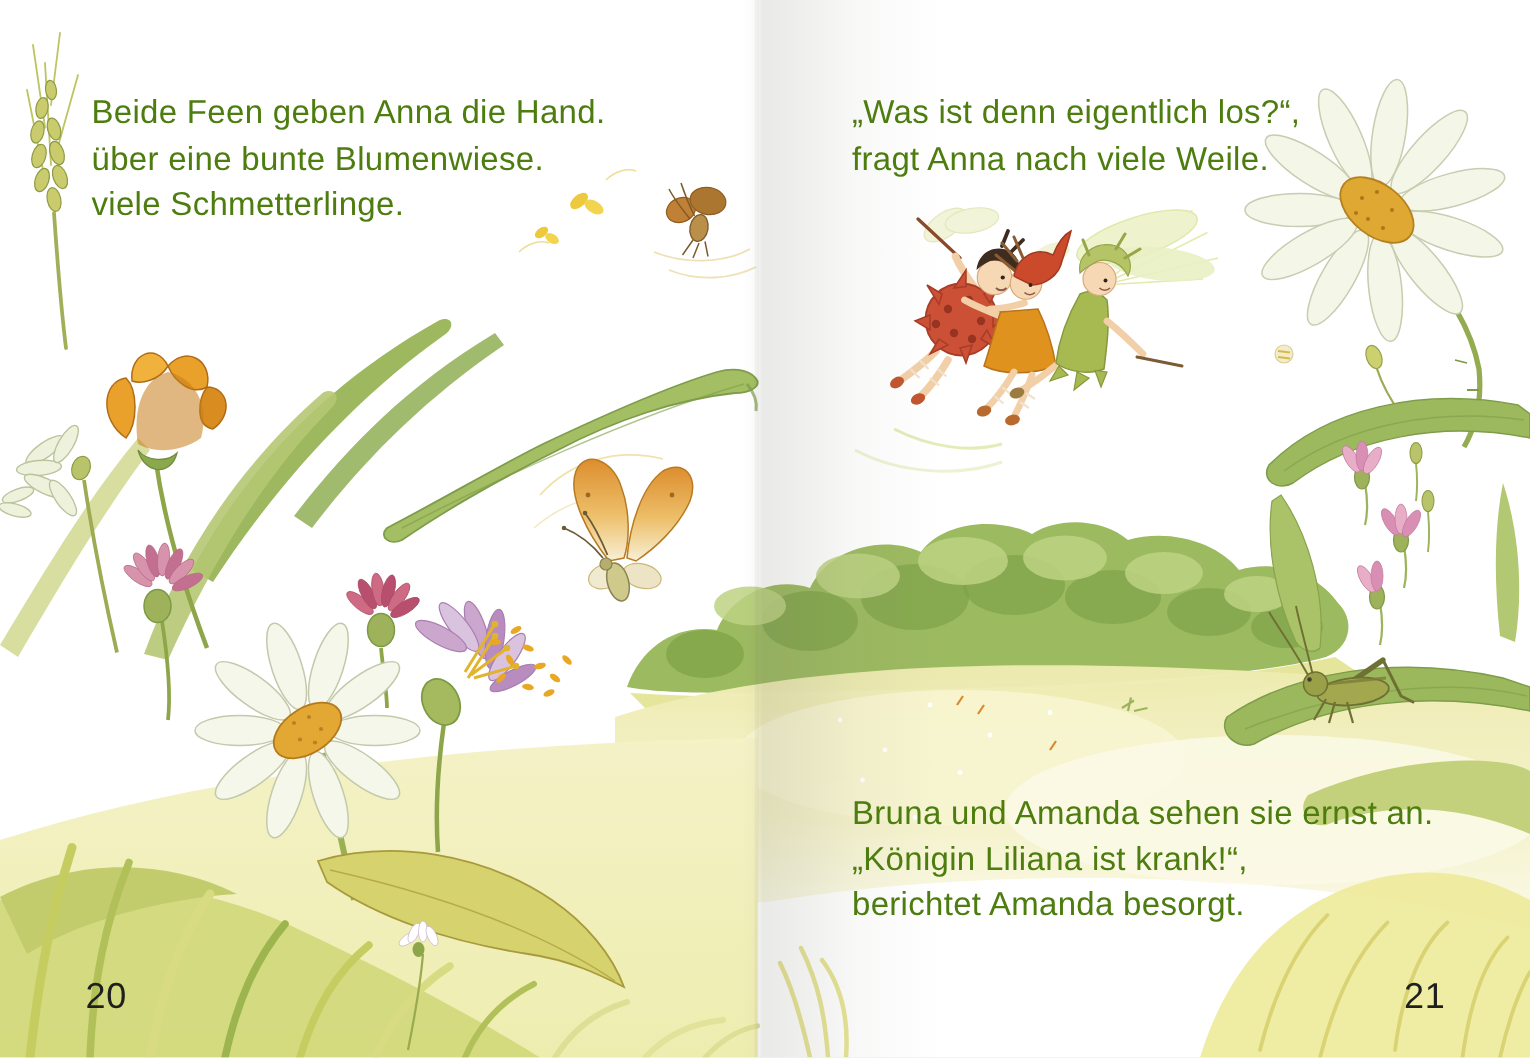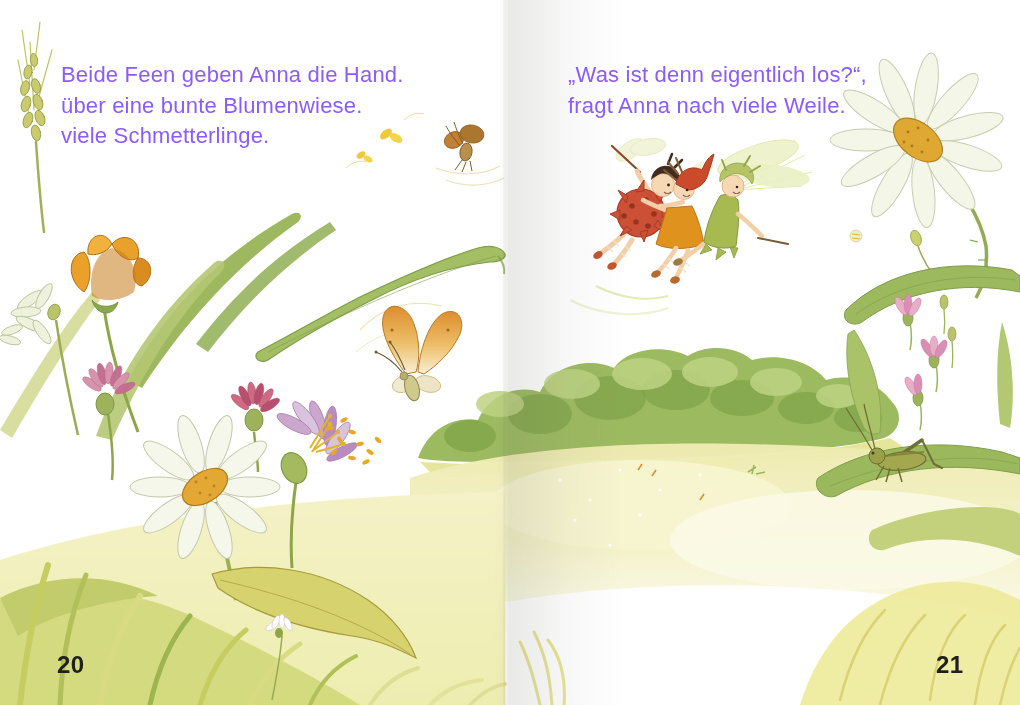--- a/index.html
+++ b/index.html
@@ -2,29 +2,29 @@
 <html><head>
 <meta charset="utf-8">
 <style>
   html,body { margin:0; padding:0; background:#e8e8e8; }
   .spread {
     position:relative; width:1020px; height:705px; overflow:hidden;
     background:#ffffff; font-family:"Liberation Sans", sans-serif;
   }
   .illustration { position:absolute; left:0; top:0; width:1020px; height:705px; z-index:1; }
   .textblock {
-    position:absolute; z-index:3; color:#8b5cf6;
+    position:absolute; z-index:3; color:#4d7c0f;
     font-size:22px; line-height:30.5px; letter-spacing:0.2px; white-space:nowrap;
   }
   #left-text { left:61px; top:60px; }
   #right-text-top { left:568px; top:60px; }
   #right-text-bottom { left:568px; top:527px; }
   .pagenum {
     position:absolute; z-index:3; color:#1f1f1d;
-    font-size:24px; line-height:24px; letter-spacing:0.5px;font-weight:bold;
+    font-size:24px; line-height:24px; letter-spacing:0.5px;
   }
   #num-left { left:57px; top:653px; }
   #num-right { left:936px; top:653px; }
 </style>
 </head>
 <body>
 
 <div class="spread">
 
 <svg class="illustration" viewBox="0 0 1020 705" xmlns="http://www.w3.org/2000/svg">
@@ -469,17 +469,22 @@
     <div>Beide Feen geben Anna die Hand.</div>
     <div>über eine bunte Blumenwiese.</div>
     <div>viele Schmetterlinge.</div>
   </div>
 
   <div class="textblock" id="right-text-top">
     <div>„Was ist denn eigentlich los?“,</div>
     <div>fragt Anna nach viele Weile.</div>
   </div>
 
+  <div class="textblock" id="right-text-bottom">
+    <div>Bruna und Amanda sehen sie ernst an.</div>
+    <div>„Königin Liliana ist krank!“,</div>
+    <div>berichtet Amanda besorgt.</div>
+  </div>
 
   <div class="pagenum" id="num-left">20</div>
   <div class="pagenum" id="num-right">21</div>
 
 </div>
 
 </body></html>

